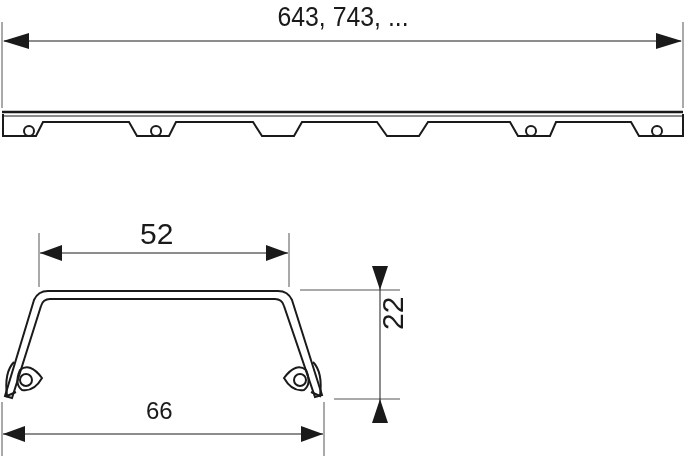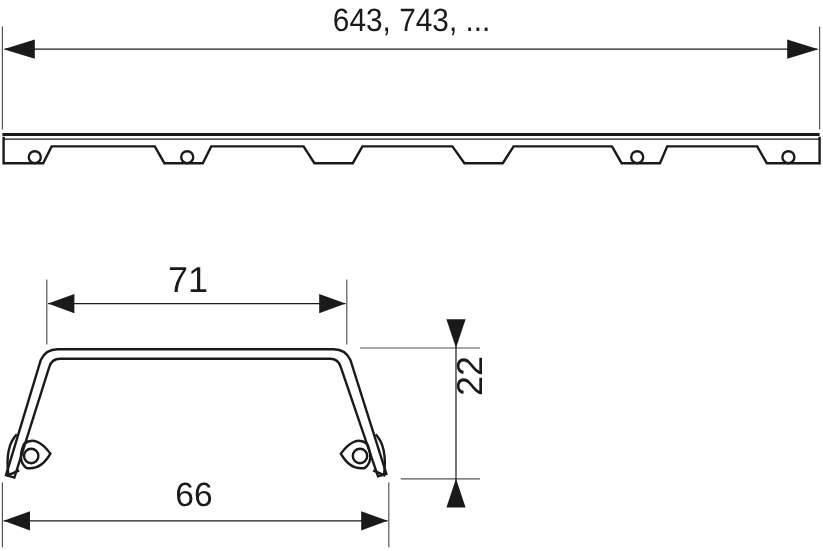--- a/index.html
+++ b/index.html
@@ -1,21 +1,21 @@
 <!DOCTYPE html>
 <html><head>
   <meta charset="utf-8">
   <style>
     html, body { margin: 0; padding: 0; background: #ffffff; }
     body { width: 686px; height: 459px; position: relative; overflow: hidden; }
     svg { position: absolute; left: 0; top: 0; }
     .lbl { position: absolute; font-family: "Liberation Sans", sans-serif; color: #1a1a1a; white-space: nowrap; }
     #top-label { left: 0; width: 686px; top: 2px; text-align: center; font-size: 27px; letter-spacing: 0; transform: scaleX(0.92); }
     #dim-52 { left: 140px; top: 217px; font-size: 30px; }
-    #dim-66 { left: 146px; top: 397px; font-size: 28px; }
+    #dim-66 { left: 146px; top: 397px; font-size: 24px; }
     #dim-22 { left: 376px; top: 330px; font-size: 30px; transform: rotate(-90deg); transform-origin: left top; }
   </style>
 </head>
 <body>
 
 <svg width="686" height="459" viewBox="0 0 686 459">
   <defs>
     <marker id="arr" markerWidth="10" markerHeight="10" refX="10" refY="5" orient="auto-start-reverse" markerUnits="userSpaceOnUse">
       <path d="M0,0 L10,5 L0,10 z" fill="#1a1a1a"></path>
     </marker>
@@ -68,15 +68,15 @@
   <g>
     <line x1="300" y1="290" x2="400" y2="290" stroke="#555" stroke-width="1"></line>
     <line x1="334" y1="399" x2="400" y2="399" stroke="#555" stroke-width="1"></line>
     <line x1="380" y1="268" x2="380" y2="422" stroke="#1a1a1a" stroke-width="1"></line>
     <path d="M380,290 L372,266 L388,266 z" fill="#1a1a1a"></path>
     <path d="M380,399 L372,423 L388,423 z" fill="#1a1a1a"></path>
   </g>
 </svg>
 
 <div id="top-label" class="lbl">643, 743, ...</div>
-<div id="dim-52" class="lbl">71</div>
+<div id="dim-52" class="lbl">52</div>
 <div id="dim-66" class="lbl">66</div>
 <div id="dim-22" class="lbl">22</div>
 
 </body></html>

